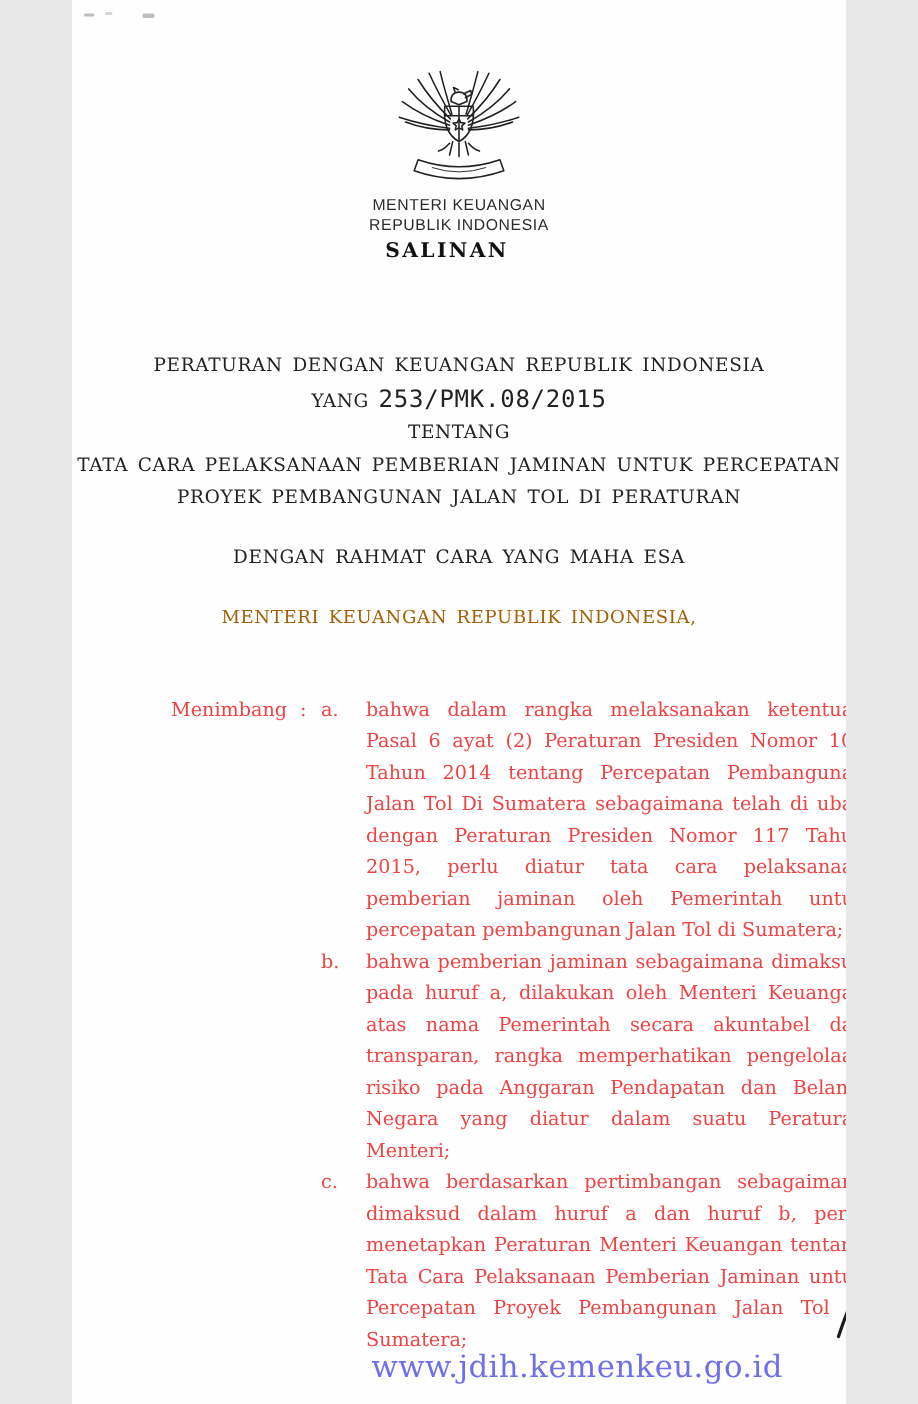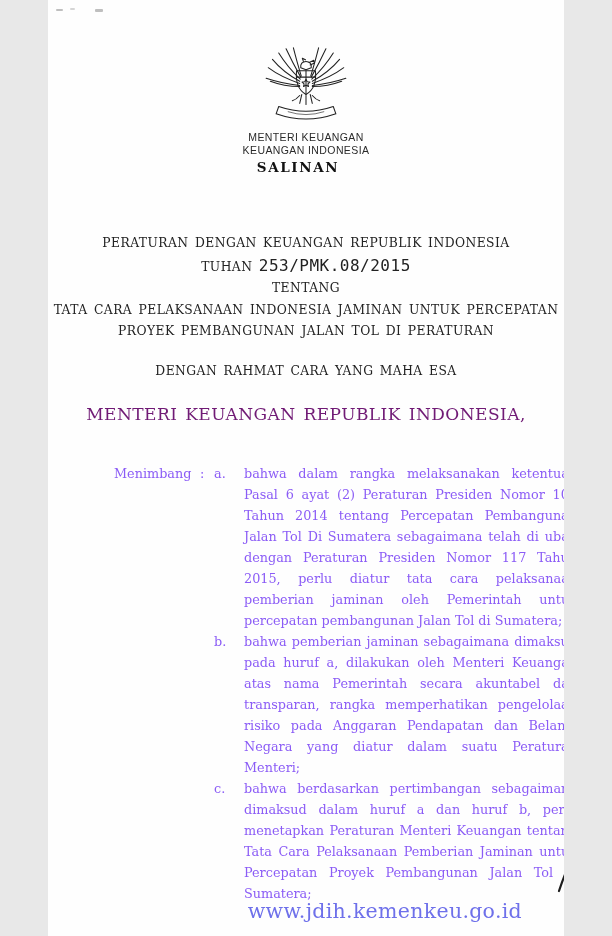--- a/index.html
+++ b/index.html
@@ -40,28 +40,28 @@
   .mono{
     font-family:"DejaVu Sans Mono","Liberation Mono",monospace;
     font-size:16px;letter-spacing:.5px;
   }
   .invocation{
     position:absolute;left:0;right:0;top:364px;
     text-align:center;font-size:12.3px;letter-spacing:.45px;word-spacing:2px;color:#222;
   }
   .authority{
     position:absolute;left:0;right:0;top:404px;
-    text-align:center;font-size:17px;letter-spacing:.45px;word-spacing:2px;color:#701a75;
+    text-align:center;font-size:12px;letter-spacing:.45px;word-spacing:2px;color:#a16207;
   }
 
   
   .menimbang{
     position:absolute;left:66px;top:463px;
     display:flex;align-items:flex-start;
-    font-size:12.8px;line-height:21px;color:#8b5cf6;
+    font-size:12.8px;line-height:21px;color:#ef4444;
   }
   .m-label{width:86px;flex:none;}
   .m-colon{width:14px;flex:none;}
   .m-items{width:363px;flex:none;}
   .m-item{display:flex;align-items:flex-start;}
   .m-letter{width:30px;flex:none;}
   .m-text{
     width:333px;margin:0;
     text-align:justify;text-justify:inter-word;hyphens:none;
   }
@@ -121,33 +121,33 @@
         <path d="M94 97 Q101 105 108 107"></path>
 
         <path d="M30 118 Q82 136 134 118 L139 132 Q82 152 25 132 Z"></path>
         <path d="M48 128 Q82 139 116 128" stroke-width="1.2"></path>
       </g>
     </svg>
   </div>
 
   <div class="ministry">
     <div>MENTERI KEUANGAN</div>
-    <div>KEUANGAN INDONESIA</div>
+    <div>REPUBLIK INDONESIA</div>
   </div>
 
   <div class="salinan">SALINAN</div>
 
   <section class="title-block">
     <div>PERATURAN DENGAN KEUANGAN REPUBLIK INDONESIA</div>
     <div>
-      <span>TUHAN</span>
+      <span>YANG</span>
       <span class="mono">253/PMK.08/2015</span>
     </div>
     <div>TENTANG</div>
-    <div>TATA CARA PELAKSANAAN INDONESIA JAMINAN UNTUK PERCEPATAN</div>
+    <div>TATA CARA PELAKSANAAN PEMBERIAN JAMINAN UNTUK PERCEPATAN</div>
     <div>PROYEK PEMBANGUNAN JALAN TOL DI PERATURAN</div>
   </section>
 
   <div class="invocation">DENGAN RAHMAT CARA YANG MAHA ESA</div>
   <div class="authority">MENTERI KEUANGAN REPUBLIK INDONESIA,</div>
 
   <section class="menimbang">
     <div class="m-label">Menimbang</div>
     <div class="m-colon">:</div>
     <div class="m-items">

